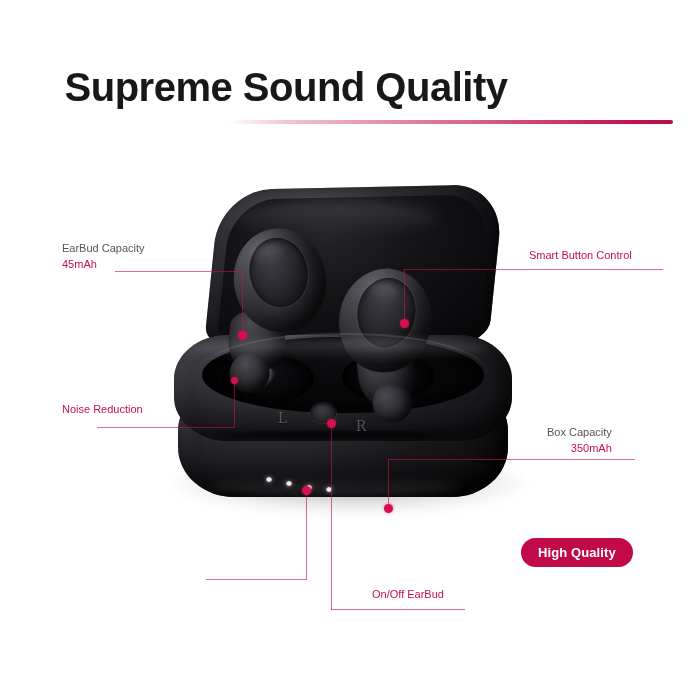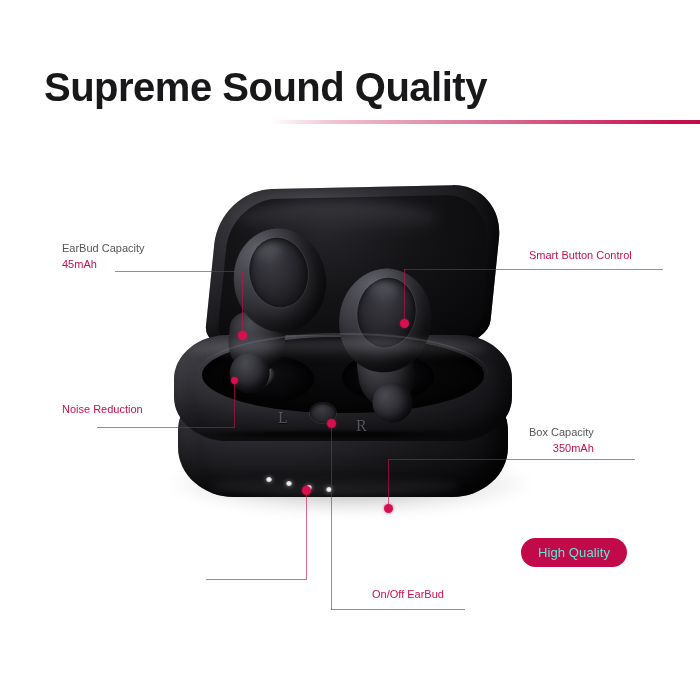--- a/index.html
+++ b/index.html
@@ -15,22 +15,21 @@
     overflow: hidden;
     font-family: "Liberation Sans", sans-serif;
     -webkit-font-smoothing: antialiased;
   }
 
   
   #title-block {
     position: absolute;
     left: 0; top: 66px;
     width: 572px;
-    text-align: left;
-    margin-left: 44px;
+    text-align: center;
   }
   #page-title {
     font-size: 40px;
     font-weight: bold;
     color: #18181a;
     letter-spacing: -0.5px;
     line-height: 1.05;
     white-space: nowrap;
   }
   #title-underline {
@@ -290,23 +289,23 @@
   }
   .hotspot.small { width: 7px; height: 7px; }
 
   
   #quality-badge {
     position: absolute;
     left: 521px; top: 538px;
     padding: 7px 17px;
     border-radius: 16px;
     background: #c2094a;
-    color: #5eead4;
+    color: #ffffff;
     font-size: 13px;
-    font-weight: normal;
+    font-weight: bold;
     letter-spacing: 0.1px;
     white-space: nowrap;
   }
 </style>
 </head>
 <body>
 
 <div id="page">
 
   <div id="title-block">
@@ -384,21 +383,21 @@
   <div class="leader v" style="left:404px; top:269px; height:54px;"></div>
   <div class="hotspot" style="left:400px; top:319px;"></div>
 
   <div class="callout-label" style="left:62px; top:402px;">
     <span>Noise Reduction</span>
   </div>
   <div class="leader h" style="left:97px; top:427px; width:137px;"></div>
   <div class="leader v" style="left:234px; top:383px; height:45px;"></div>
   <div class="hotspot small" style="left:231px; top:377px;"></div>
 
-  <div class="callout-label" style="left:529px; top:425px; text-align:right;">
+  <div class="callout-label" style="left:547px; top:425px; text-align:right;">
     <span class="muted">Box Capacity</span><br>
     <span>350mAh</span>
   </div>
   <div class="leader h" style="left:388px; top:459px; width:247px;"></div>
   <div class="leader v" style="left:388px; top:459px; height:49px;"></div>
   <div class="hotspot" style="left:384px; top:504px;"></div>
 
   <div class="leader h" style="left:206px; top:579px; width:100px;"></div>
   <div class="leader v" style="left:306px; top:490px; height:90px;"></div>
   <div class="hotspot" style="left:302px; top:486px;"></div>

